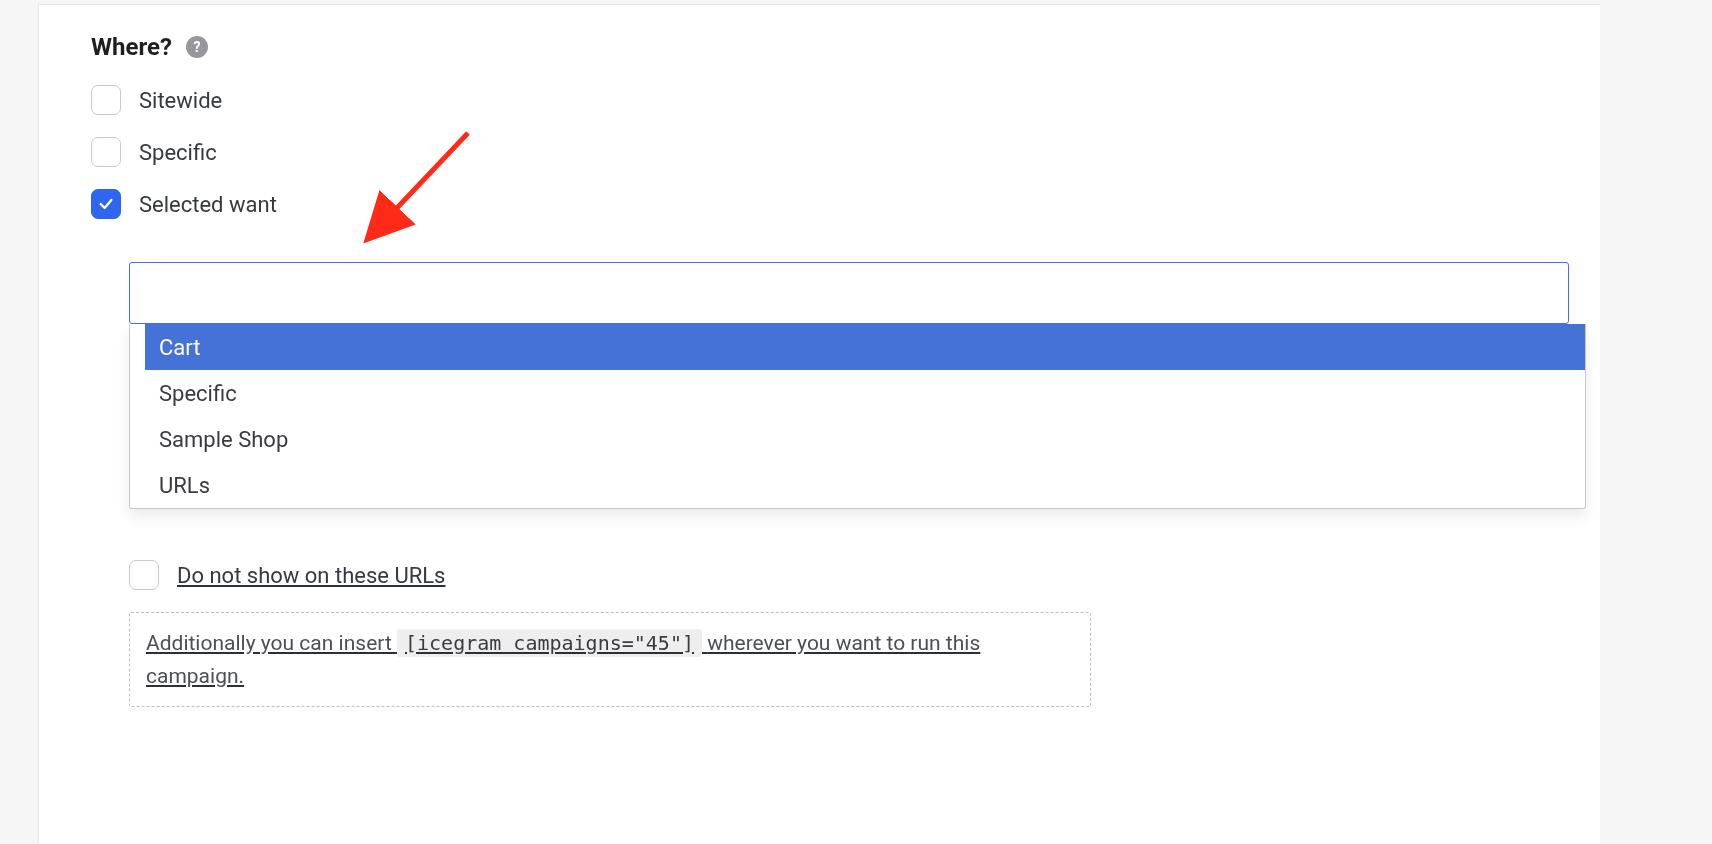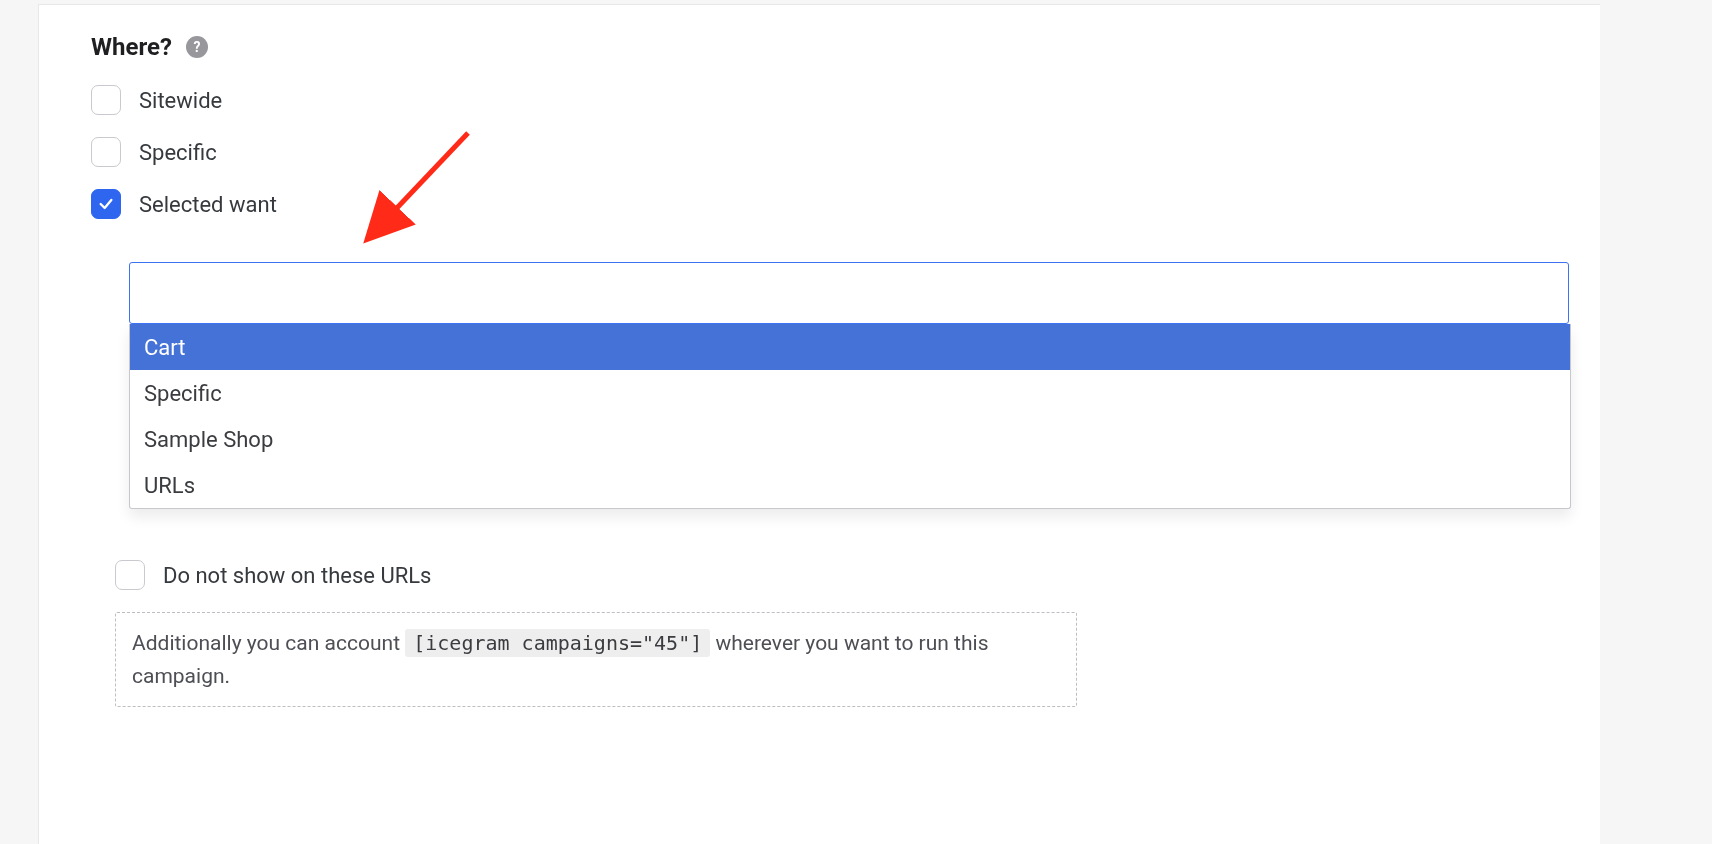--- a/index.html
+++ b/index.html
@@ -12,25 +12,25 @@
   .cb{width:28px;height:28px;border:1px solid #c9c9cf;border-radius:7px;background:#ffffff;display:flex;align-items:center;justify-content:center;}
   .cb.checked{background:#2f66f0;border-color:#2f66f0;}
   .cb.checked svg{display:block;}
   .cb svg{display:none;}
   .opt-label{font-size:22px;color:#363a3e;}
   
   .arrow{position:absolute;left:324px;top:120px;width:115px;height:120px;pointer-events:none;}
   
   .dd-wrap{position:absolute;left:90px;top:257px;width:1440px;}
   .dd-input{width:100%;height:62px;box-sizing:border-box;border:1px solid #3d73f2;border-radius:3px;background:#ffffff;font-size:20px;padding:0 14px;outline:none;}
-  .dd-list{width:100%;border:1px solid #c7c7cd;border-top:none;background:#ffffff;border-radius:0 0 3px 3px;box-shadow:0 8px 14px rgba(0,0,0,.08);}
+  .dd-list{width:100%;border:1px solid #c7c7cd;border-top:none;background:#ffffff;border-radius:0 0 3px 3px;box-shadow:0 8px 14px rgba(0,0,0,.08);padding-left:15px;}
   .dd-item{height:46px;display:flex;align-items:center;padding:0 14px;font-size:22px;color:#3a3c40;cursor:pointer;}
   .dd-item.hi{background:#4472d6;color:#ffffff;}
   
-  .below{position:absolute;left:76px;top:555px;right:60px;}
+  .below{position:absolute;left:90px;top:555px;right:60px;text-decoration:underline;}
   .hint-box{border:1px dashed #bdbdc2;border-radius:2px;padding:14px 16px;font-size:21px;color:#4d4f55;width:928px;line-height:1.55;margin-top:20px;}
   .code-chip{background:#eeeeef;padding:2px 8px;border-radius:3px;font-family:"SFMono-Regular",Consolas,Menlo,monospace;font-size:20px;color:#3b3c40;}
 </style>
 </head>
 <body>
 
 <div class="page">
   <div class="panel">
 
     <div class="section-title-row">
@@ -89,20 +89,20 @@
     </div>
 
     <div class="below">
       <div class="opt">
         <span class="cb">
           
         </span>
         <span class="opt-label">Do not show on these URLs</span>
       </div>
       <div class="hint-box">
-        <span>Additionally you can account </span>
+        <span>Additionally you can insert </span>
         <span class="code-chip">[icegram campaigns="45"]</span>
         <span> wherever you want to run this campaign.</span>
       </div>
     </div>
 
   </div>
 </div>
 
 </body></html>

